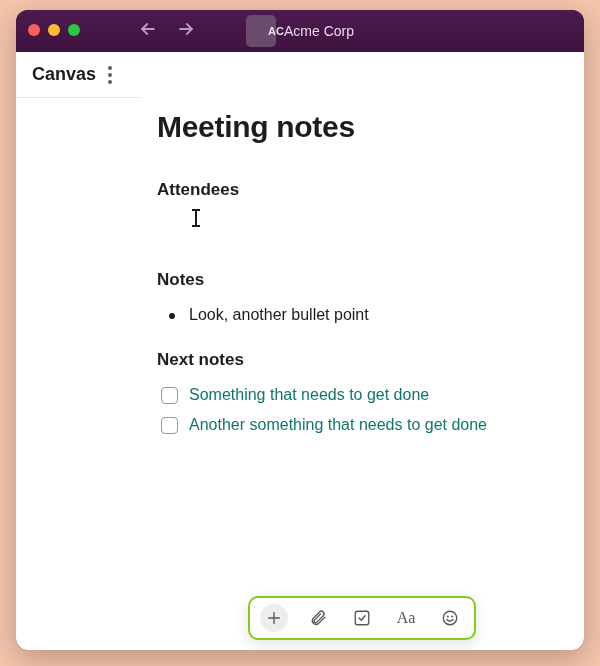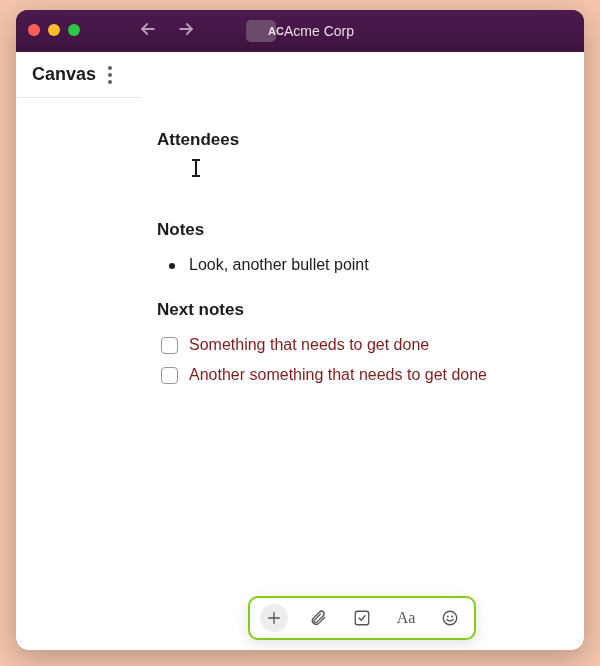--- a/index.html
+++ b/index.html
@@ -19,21 +19,21 @@
     height:42px; background:linear-gradient(#4c1a4e,#3f1340);
     display:flex; align-items:center; position:relative;
     color:#e8dce9;
   }
   .traffic { position:absolute; left:12px; top:14px; display:flex; gap:8px; }
   .tl { width:12px; height:12px; border-radius:50%; }
   .tl.red{background:#ff5f57;} .tl.yel{background:#febc2e;} .tl.grn{background:#28c840;}
   .navbtns { position:absolute; left:122px; top:0; height:42px; display:flex; align-items:center; gap:18px; }
   .navbtns svg { stroke:#b99bbb; }
   .wspace { position:absolute; left:50%; transform:translateX(-50%); top:0; height:42px; display:flex; align-items:center; gap:8px; }
-  .badge { width:22px; height:22px; border-radius:5px; background:#6a4b6c; color:#eadfeb; font-size:11px; font-weight:700; display:flex; align-items:center; justify-content:center;padding-left:30px; }
+  .badge { width:22px; height:32px; border-radius:5px; background:#6a4b6c; color:#eadfeb; font-size:11px; font-weight:700; display:flex; align-items:center; justify-content:center;padding-left:30px; }
   .wsname { color:#e8dce9; font-size:14px; font-weight:400;text-align:right; }
 
   .canvas-area { flex:1; background:#fff; display:flex; position:relative; }
   .canvas-header { height:46px; border-bottom:1px solid #e6e6e6; display:flex; align-items:center; padding:0 16px; }
   .canvas-title { font-size:18px; font-weight:800; color:#1d1c1d; }
   .more { margin-left:auto; width:28px; height:28px; display:flex; align-items:center; justify-content:center; border-radius:6px; cursor:pointer; }
   .more svg circle { fill:#616061; }
 
   .doc { flex:1; overflow:hidden; padding:58px 0 0 0; position:relative; }
   .content { margin:0 auto; width:410px; position:relative; }
@@ -45,21 +45,21 @@
   .ibeam { position:absolute; left:38px; top:-1px; width:2px; height:18px; }
   .ibeam:before,.ibeam:after{content:"";position:absolute;left:-3px;width:8px;height:2px;background:#1d1c1d;}
   .ibeam:before{top:0;} .ibeam:after{bottom:0;}
   .ibeam i{position:absolute;left:0;top:0;width:2px;height:18px;background:#1d1c1d;}
 
   ul.bul { list-style:none; margin:2px 0 14px 0; }
   ul.bul li { position:relative; padding:6px 0 6px 32px; font-size:16px; color:#1d1c1d; }
   ul.bul li:before { content:""; position:absolute; left:12px; top:13px; width:6px; height:6px; border-radius:50%; background:#1d1c1d; }
 
   ul.chk { list-style:none; margin:2px 0 0 0; }
-  ul.chk li { position:relative; padding:6px 0 6px 32px; font-size:16px; color:#7f1d1d; }
+  ul.chk li { position:relative; padding:6px 0 6px 32px; font-size:16px; color:#0f766e; }
   .box { position:absolute; left:4px; top:7px; width:17px; height:17px; border:1.5px solid #969696; border-radius:4px; background:#fff; cursor:pointer; }
 
   .toolbar {
     position:absolute; left:50%; transform:translateX(-50%);
     bottom:10px; height:44px; padding:0 10px;
     background:#fff; border:2px solid #84cc16; border-radius:10px;
     box-shadow:0 4px 14px rgba(0,0,0,.12);
     display:flex; align-items:center; gap:16px;
   }
   .tb-btn { width:28px; height:28px; display:flex; align-items:center; justify-content:center; border-radius:50%; cursor:pointer; color:#555; }
@@ -105,20 +105,21 @@
         <svg width="4" height="18" viewBox="0 0 4 18">
             <circle cx="2" cy="2" r="2"></circle>
             <circle cx="2" cy="9" r="2"></circle>
             <circle cx="2" cy="16" r="2"></circle>
           </svg>
       </div>
     </div>
 
     <div class="doc">
       <div class="content">
+        <h1 class="doc-title">Meeting notes</h1>
 
         <h2 class="sec">Attendees</h2>
         <div class="empty-row">
           <div class="drag-handle">
               <span></span>
               <span></span>
               <span></span>
               <span></span>
               <span></span>
               <span></span>

